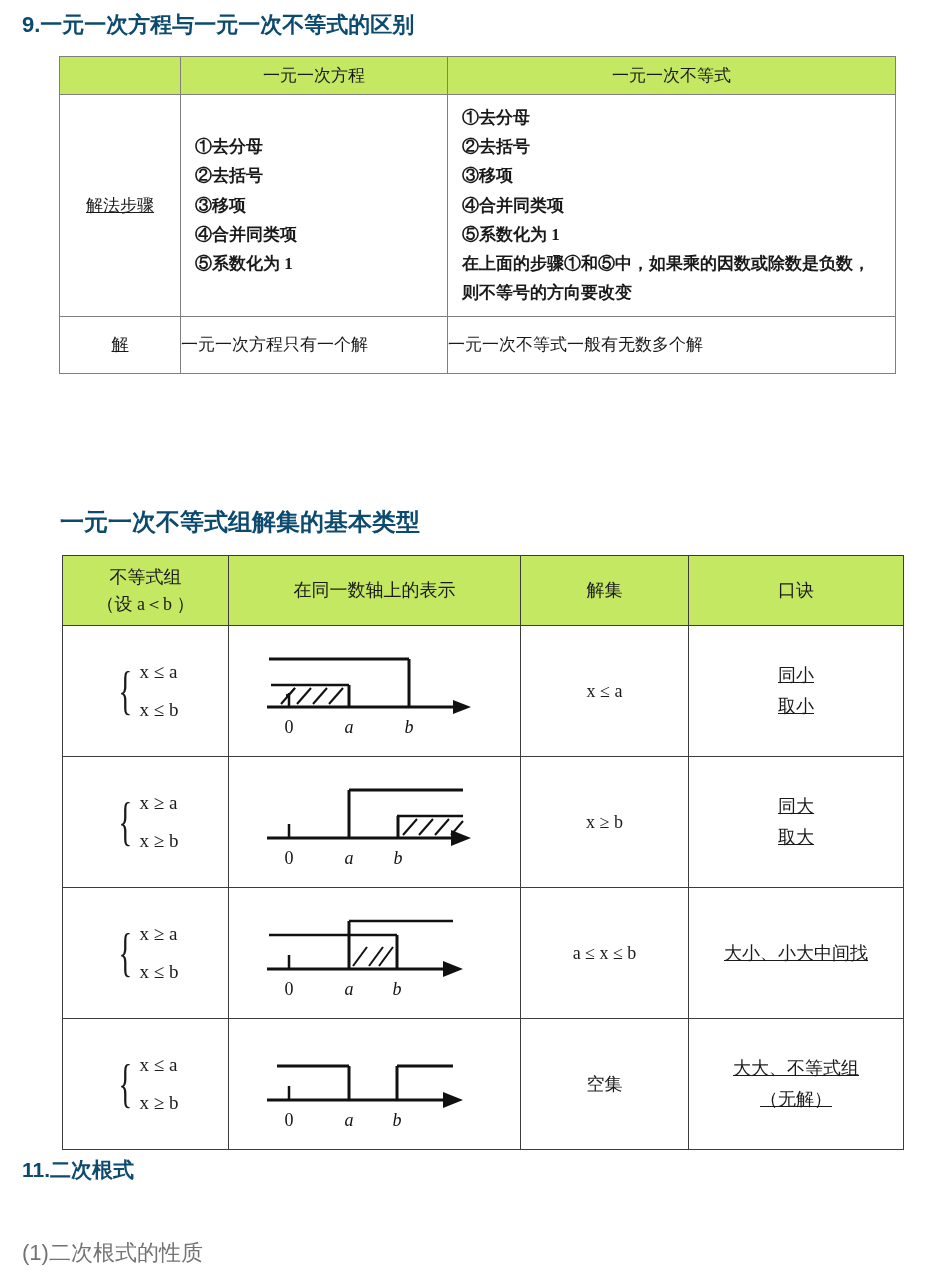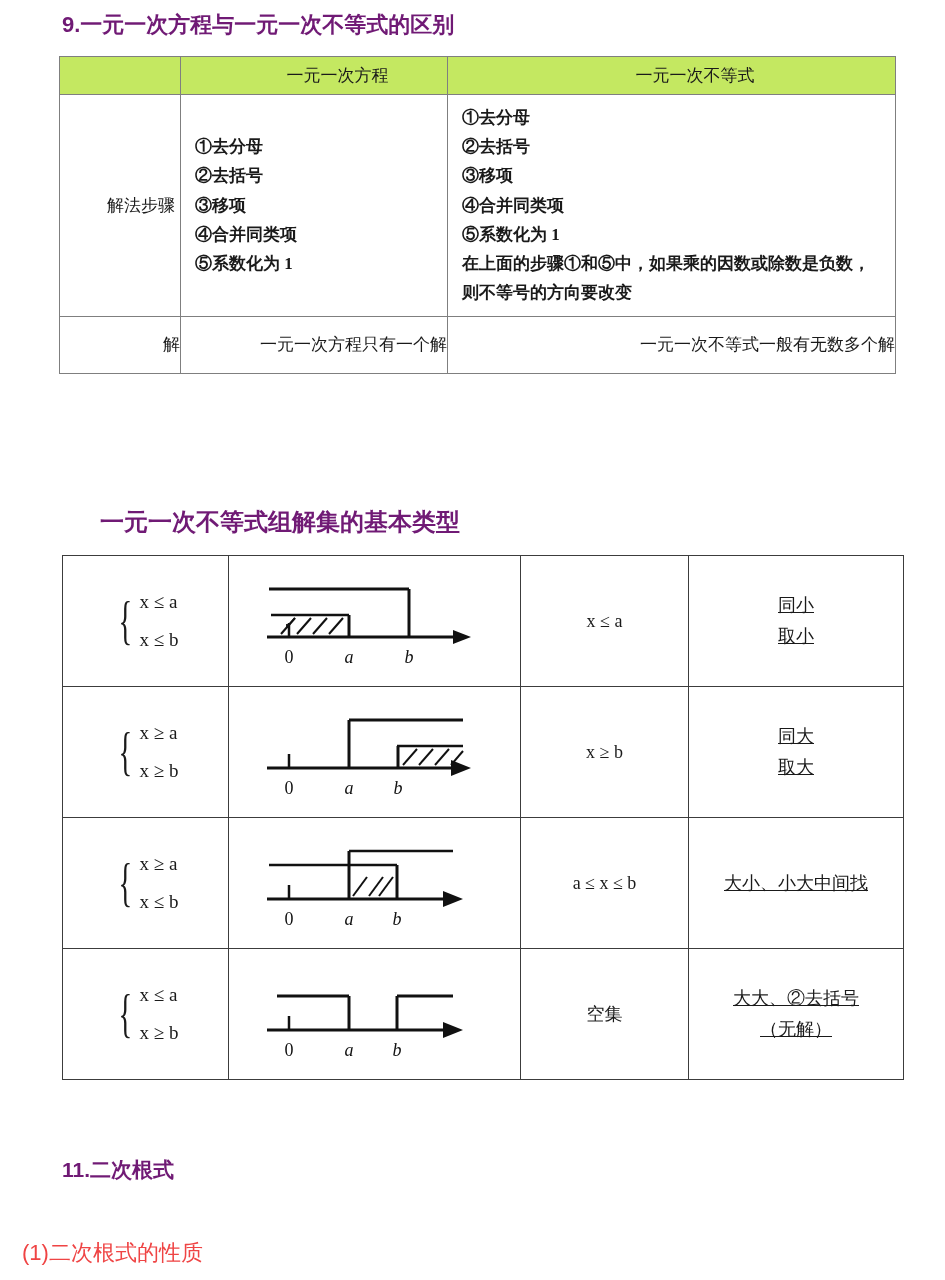--- a/index.html
+++ b/index.html
@@ -12,36 +12,35 @@
     height: 1280px;
     position: relative;
     font-family: "Liberation Serif", "DejaVu Serif", serif;
     color: #1a1a1a;
     overflow: hidden;
   }
 
   
   .h-blue {
     position: absolute;
-    color: #701a75;
+    color: #0c4a6e;
     font-family: "Liberation Sans", "DejaVu Sans", sans-serif;
     font-weight: bold;
     letter-spacing: 0px;
     white-space: nowrap;
-    margin-left: 40px;
   }
   #heading-9  { left: 22px; top: 10px;   font-size: 22px; }
   #heading-10 { left: 60px; top: 506px;  font-size: 24px; }
   #heading-11 { left: 22px; top: 1156px; font-size: 21px; }
   .h-plain {
     position: absolute;
     left: 22px; top: 1238px;
     font-size: 22px;
     font-family: "Liberation Sans", "DejaVu Sans", sans-serif;
-    color: #ef4444;
+    color: #737373;
     white-space: nowrap;
   }
 
   
   .doc-table {
     position: absolute;
     border-collapse: collapse;
     table-layout: fixed;
   }
   .doc-table td, .doc-table th {
@@ -55,37 +54,38 @@
   }
 
   
   #table-equation-vs-inequality {
     left: 59px;
     top: 56px;
     width: 836px;
   }
   #table-equation-vs-inequality td {
     font-size: 17px;
-    padding-left: 47px;
   }
   #table-equation-vs-inequality .hdr-green {
     height: 37px;
     text-align: center;
     font-size: 17px;
   }
   #table-equation-vs-inequality .rowlabel {
+    text-align: center;
+    text-decoration: underline;
   }
   .steps {
     padding: 8px 0 8px 14px !important;
     line-height: 1.72;
   }
   .steps .line { white-space: nowrap; font-weight: bold; }
   .steps .wrap { white-space: normal; padding-right: 10px; font-weight: bold; }
   .sol-cell {
-    text-align: right;
+    text-align: left;
     height: 56px;
   }
 
   
   #table-solution-set-types {
     left: 62px;
     top: 555px;
     width: 841px;
   }
   #table-solution-set-types th,
@@ -184,20 +184,29 @@
 <div class="h-blue" id="heading-10">一元一次不等式组解集的基本类型</div>
 
 <table class="doc-table" id="table-solution-set-types">
   <colgroup>
     <col style="width:166px">
     <col style="width:292px">
     <col style="width:168px">
     <col style="width:215px">
   </colgroup>
   <tbody>
+    <tr>
+      <td class="hdr-green hdr-two-line">
+        <span class="l1">不等式组</span>
+        <span class="l2">（设 a＜b ）</span>
+      </td>
+      <td class="hdr-green">在同一数轴上的表示</td>
+      <td class="hdr-green">解集</td>
+      <td class="hdr-green">口诀</td>
+    </tr>
 
     <tr>
       <td>
         <span class="sys">
           <span class="brace">{</span>
           <span class="rows">
             <span>x ≤ a</span>
             <span>x ≤ b</span>
           </span>
         </span>
@@ -345,21 +354,21 @@
           <text x="32" y="92" font-family="Liberation Serif, serif" font-size="18" fill="#111" text-anchor="middle">0</text>
           <text x="92" y="92" font-family="Liberation Serif, serif" font-size="18" font-style="italic" fill="#111" text-anchor="middle">a</text>
           <text x="140" y="92" font-family="Liberation Serif, serif" font-size="18" font-style="italic" fill="#111" text-anchor="middle">b</text>
         </svg>
       </td>
       <td>
         <span class="soln">空集</span>
       </td>
       <td>
         <div class="mnemonic">
-          <span>大大、②去括号</span>
+          <span>大大、不等式组</span>
           <span>（无解）</span>
         </div>
       </td>
     </tr>
   </tbody>
 </table>
 
 <div class="h-blue" id="heading-11">11.二次根式</div>
 
 <div class="h-plain">(1)二次根式的性质</div>

